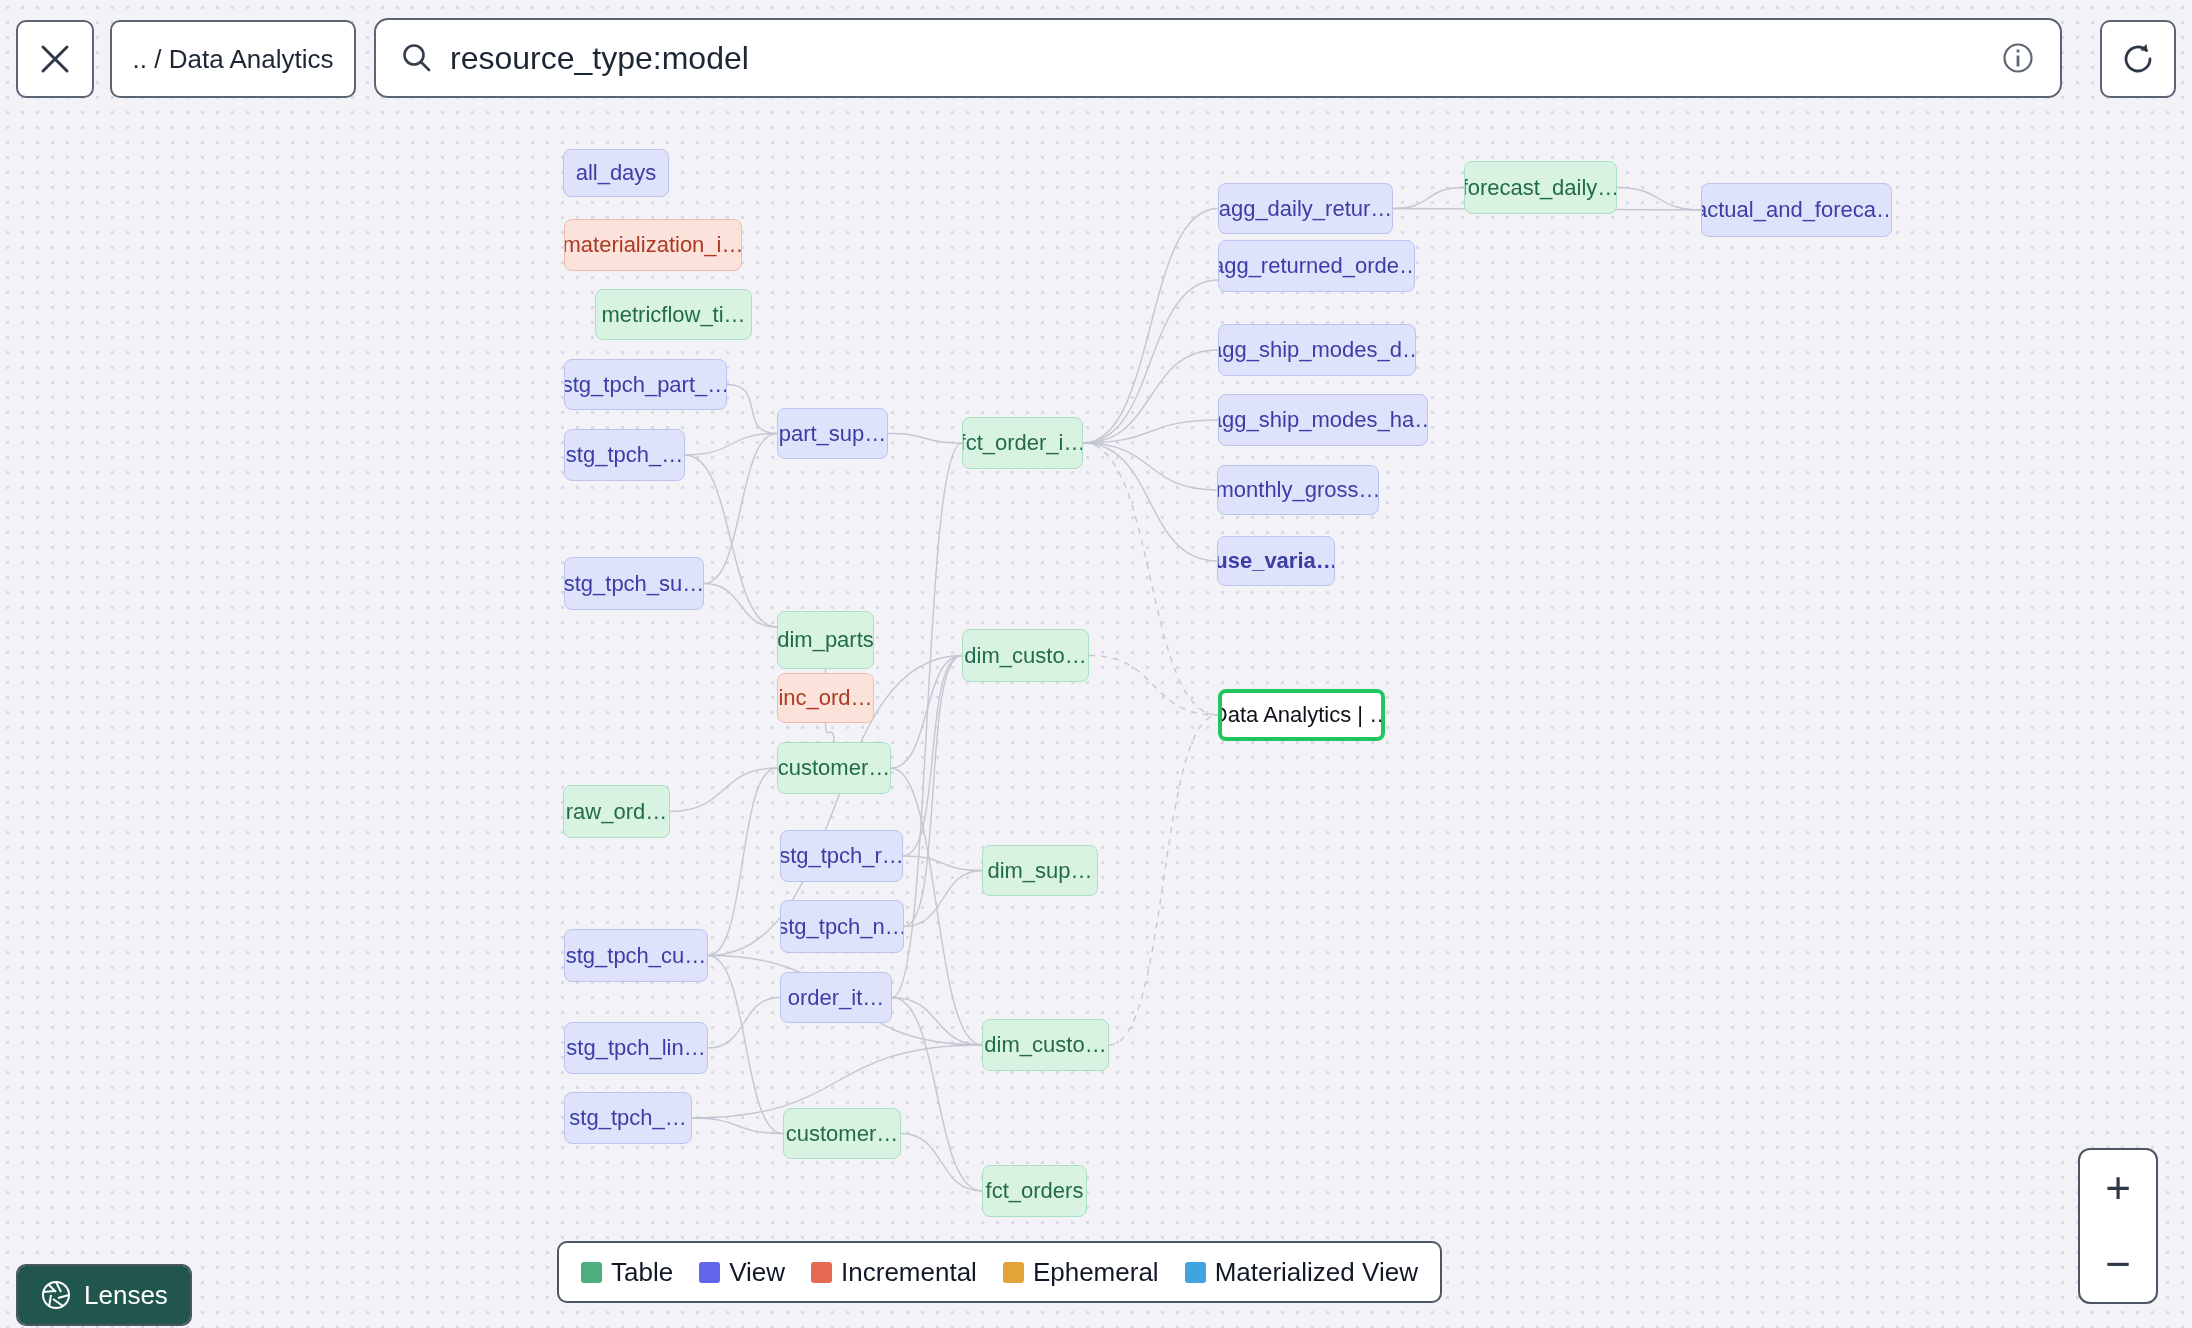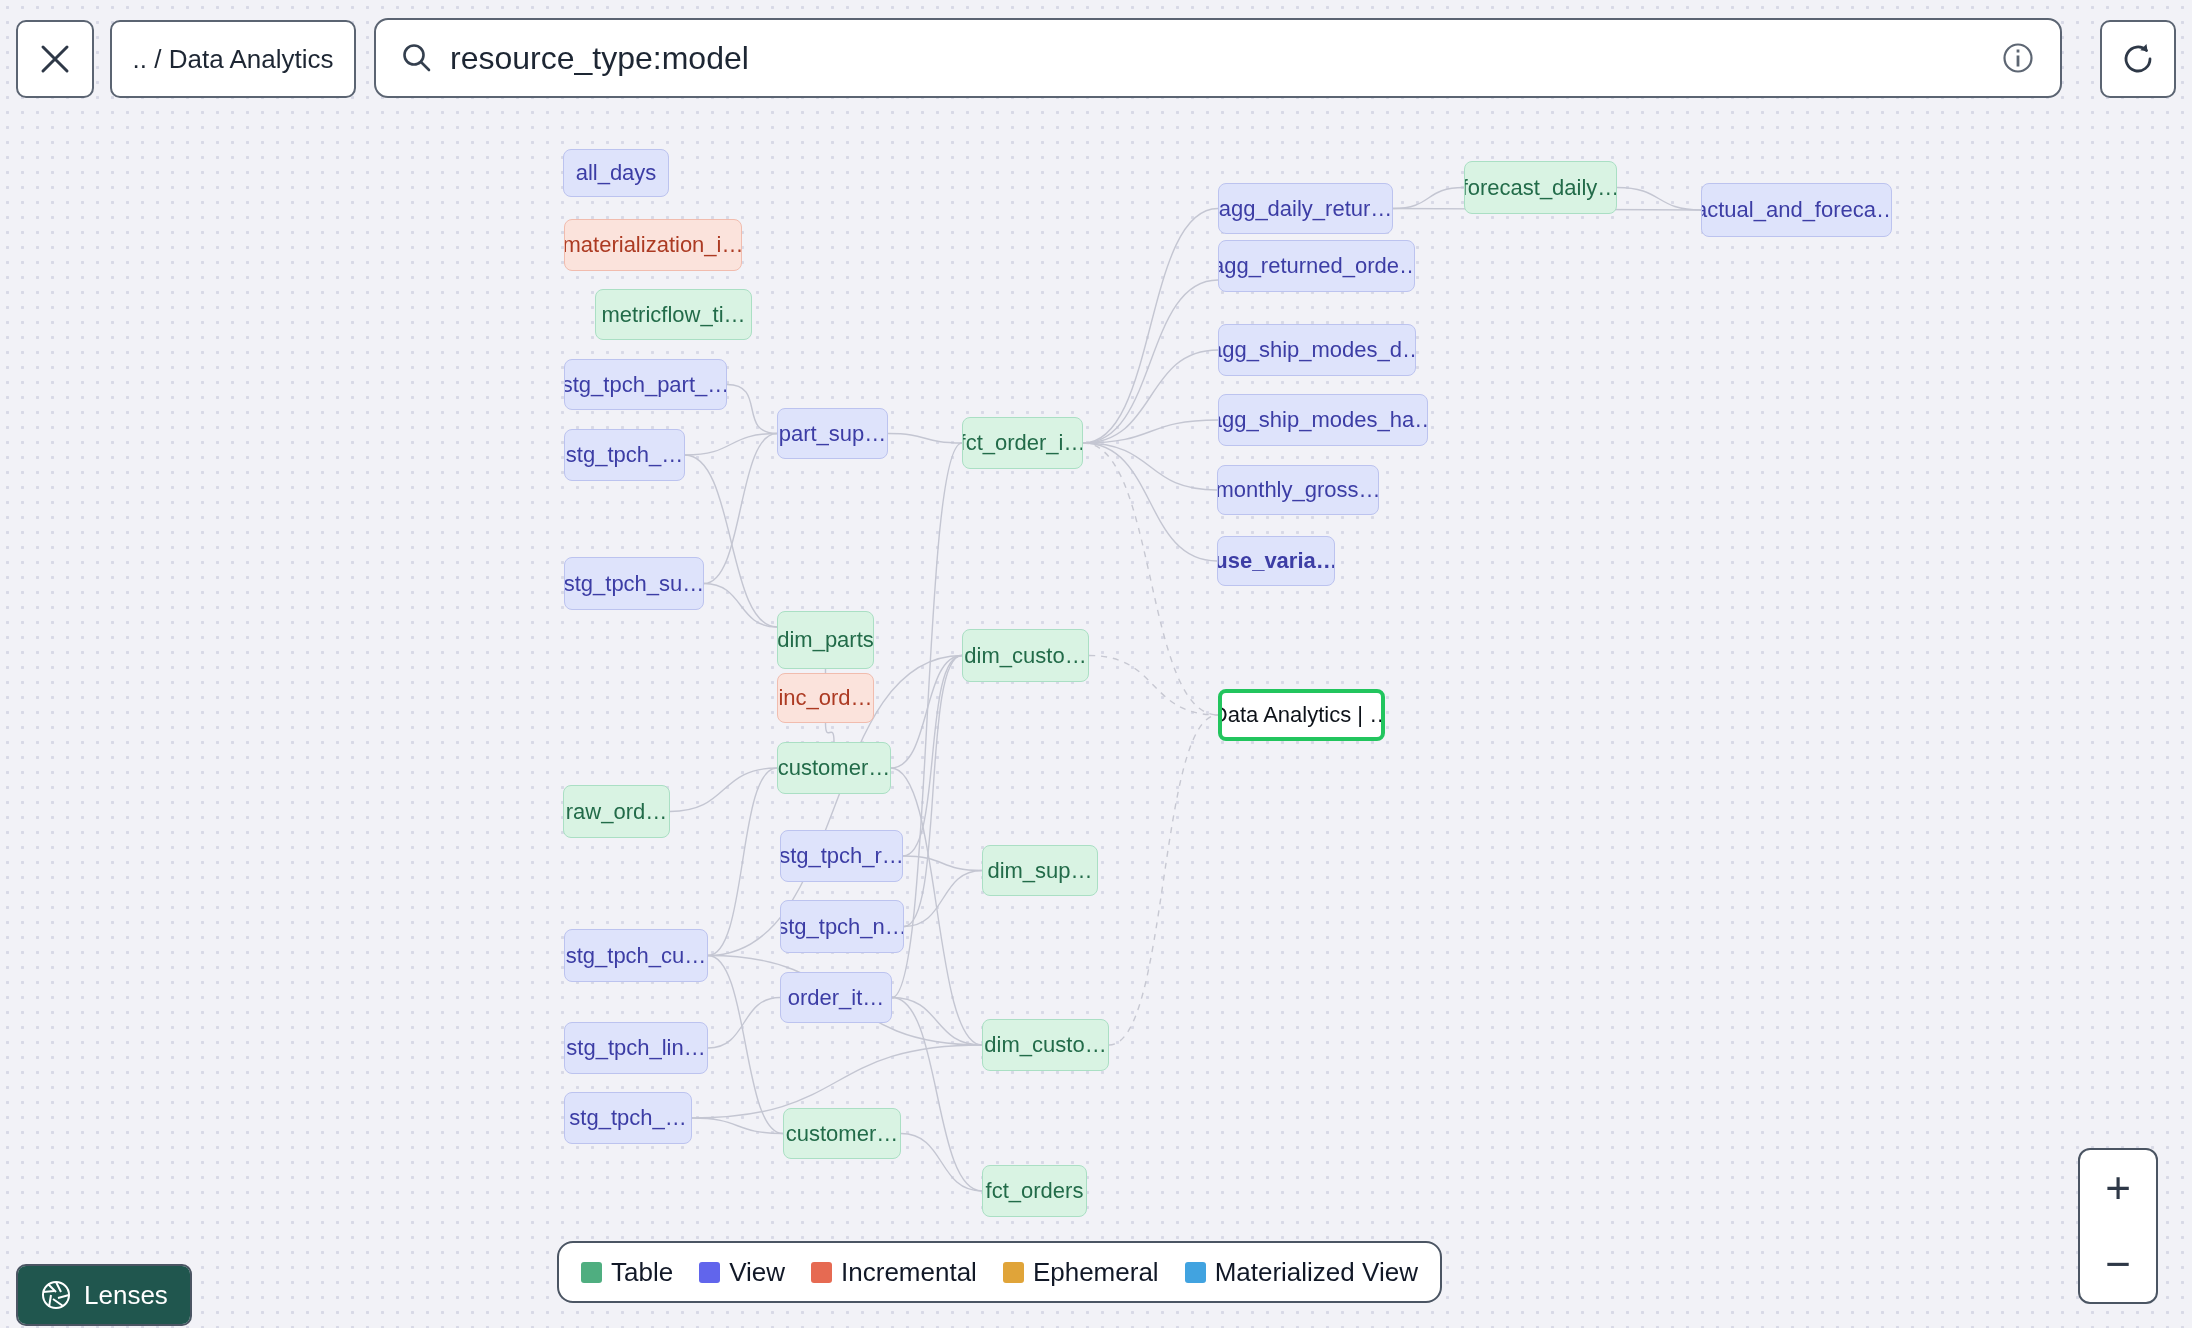--- a/index.html
+++ b/index.html
@@ -50,21 +50,21 @@
     background:#20564e; color:#ffffff; display:flex; align-items:center; gap:12px;
     padding:0 22px; font-size:26px; cursor:pointer;
   }
   #lens-select{
     display:flex; align-items:center; gap:14px; padding:0 24px; font-size:27px; color:#1d2633;
     background:#fff; cursor:pointer;
   }
   
   #legend{
     position:absolute; left:557px; top:1241px; height:62px;
-    background:#fff; border:2px solid #4b5563; border-radius:16px;
+    background:#fff; border:2px solid #4b5563; border-radius:10px;
     display:flex; align-items:center; gap:26px; padding:0 22px; list-style:none;
   }
   #legend li{ display:flex; align-items:center; gap:9px; font-size:26px; color:#111827; }
   .swatch{ width:21px; height:21px; border-radius:3px; display:inline-block; }
   
   #zoom-ctl{
     position:absolute; left:2078px; top:1148px; width:80px; height:156px;
     background:#fff; border:2px solid #4b5563; border-radius:12px;
     display:flex; flex-direction:column; overflow:hidden;
   }

